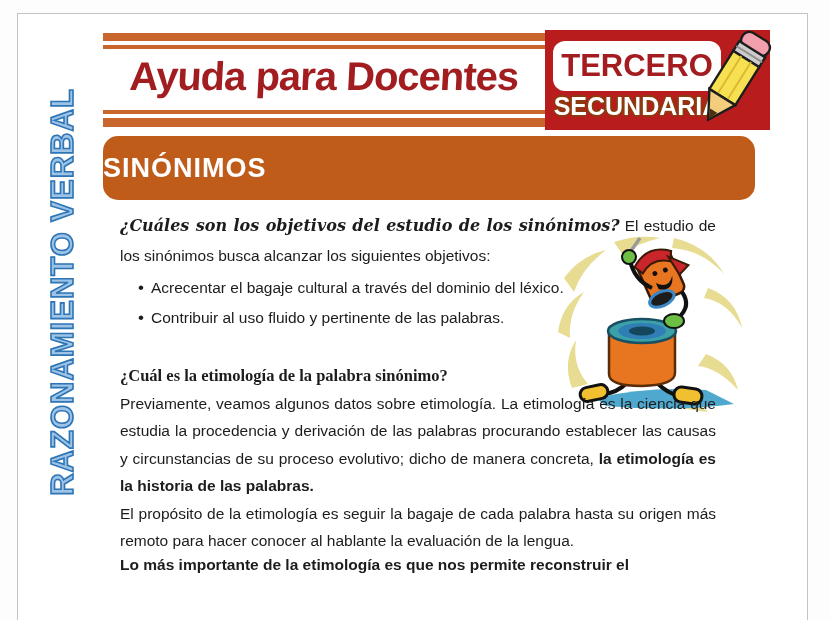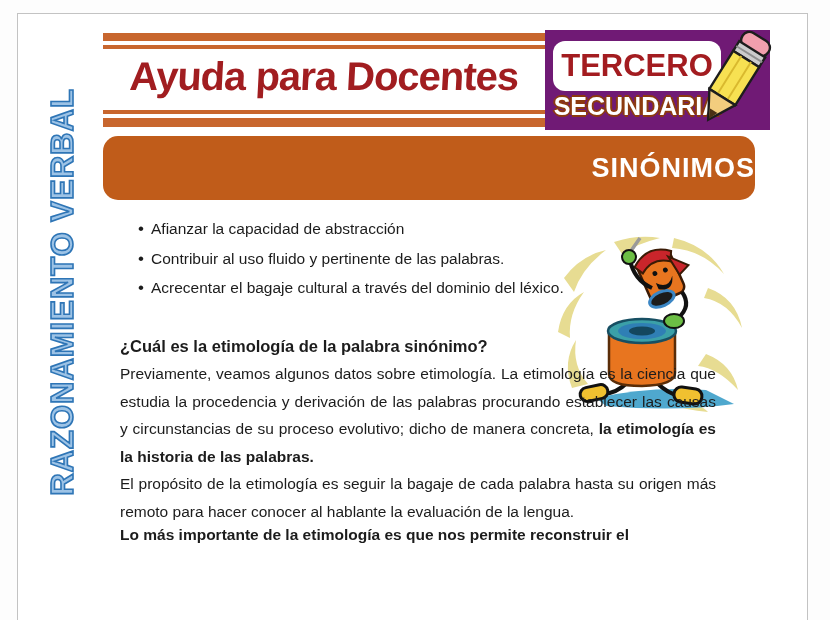--- a/index.html
+++ b/index.html
@@ -21,46 +21,46 @@
   .banner { position:absolute; left:103px; top:30px; width:667px; height:100px; background:#ffffff; }
   .brand-area { position:absolute; left:0; top:0; width:442px; height:100px; background:#ffffff; }
   .stripe { position:absolute; left:0; right:0; background:#c8662e; }
   .stripe.t1 { top:3px;  height:8px; }
   .stripe.t2 { top:15px; height:4px; }
   .stripe.b1 { top:80px; height:4px; }
   .stripe.b2 { top:88px; height:9px; }
   .brand-text { position:absolute; left:0; right:0; top:24px; text-align:center;
                 font-size:40px; font-weight:bold; letter-spacing:-1px; color:#a11d20;
                 transform:skewX(-3deg); }
-  .grade-area { position:absolute; left:442px; right:0; top:0; bottom:0; background:#701a75; }
+  .grade-area { position:absolute; left:442px; right:0; top:0; bottom:0; background:#b91c1c; }
   .grade-box { position:absolute; left:8px; top:11px; width:168px; height:50px; background:#ffffff;
                border-radius:12px; display:flex; align-items:center; justify-content:center;
                font-size:31px; font-weight:bold; color:#a31c20; letter-spacing:0px; }
   .level-text { position:absolute; left:8px; top:62px; width:168px; text-align:center;
                 font-size:25px; font-weight:bold; color:#ffffff;
                 text-shadow:-2px 0 #8c3a10, 2px 0 #8c3a10, 0 -2px #8c3a10, 0 2px #8c3a10; }
   .pencil-svg { position:absolute; right:-6px; top:-3px; width:86px; height:106px; }
 
   
   .title-bar { position:absolute; left:103px; top:136px; width:652px; height:64px;
                background:#c05c1a; border-radius:15px; display:flex; align-items:center;
-               justify-content:flex-end; }
+               justify-content:flex-start; }
   .title-bar span { color:#ffffff; font-size:27px; font-weight:bold; letter-spacing:1px; }
 
   
   .content { position:absolute; left:120px; top:211px; width:596px; color:#1c1c1c;
              font-size:15.5px; }
   .p1 { line-height:29.5px; text-align:justify; }
   .q-serif { font-family:"DejaVu Serif", serif; font-weight:bold; font-style:italic;
              font-size:16px; margin-right:5px; }
   ul.objectives { list-style:none; margin-top:3px; }
   ul.objectives li { position:relative; padding-left:31px; line-height:29.5px; }
   ul.objectives li::before { content:"•"; position:absolute; left:18px; top:0;
                              font-size:17px; }
-  .h2 { margin-top:30px; line-height:27.5px; font-weight:bold; font-size:16.5px; }
+  .h2 { margin-top:30px; line-height:27.5px; font-weight:bold; font-size:16.5px;font-family:Liberation Serif, serif; }
   .p2 { line-height:27.5px; text-align:justify; }
   .p3 { line-height:27.5px; text-align:justify; }
   .cutoff { margin-top:0px; line-height:20px; font-weight:bold; }
 
   
   .clipart { position:absolute; left:556px; top:236px; width:196px; height:178px; }
 </style>
 </head>
 <body>
 
@@ -146,25 +146,25 @@
     <g>
       <path d="M96,52 Q78,44 74,24" stroke="#111" stroke-width="4" fill="none"></path>
       <line x1="70" y1="22" x2="84" y2="2" stroke="#9a9a9a" stroke-width="3.5"></line>
       <circle cx="73" cy="21" r="7" fill="#6cbe45" stroke="#111" stroke-width="2"></circle>
       <path d="M126,56 Q136,70 122,82" stroke="#111" stroke-width="4" fill="none"></path>
       <ellipse cx="118" cy="85" rx="10" ry="7" fill="#6cbe45" stroke="#111" stroke-width="2"></ellipse>
     </g>
   </svg>
 
   <div class="content">
+    <p class="p1"><span class="q-serif">¿Cuáles son los objetivos del estudio de los sinónimos?</span><span>El estudio de los sinónimos busca alcanzar los siguientes objetivos:</span></p>
 
     <ul class="objectives">
-      <li>Afianzar la capacidad de abstracción</li>
+      <li>Acrecentar el bagaje cultural a través del dominio del léxico.</li>
       <li>Contribuir al uso fluido y pertinente de las palabras.</li>
-      <li>Acrecentar el bagaje cultural a través del dominio del léxico.</li>
     </ul>
 
     <p class="h2">¿Cuál es la etimología de la palabra sinónimo?</p>
 
     <p class="p2"><span>Previamente, veamos algunos datos sobre etimología. La etimología es la ciencia que estudia la procedencia y derivación de las palabras procurando establecer las causas y circunstancias de su proceso evolutivo; dicho de manera concreta, </span><b>la etimología es la historia de las palabras.</b></p>
 
     <p class="p3">El propósito de la etimología es seguir la bagaje de cada palabra hasta su origen más remoto para hacer conocer al hablante la evaluación de la lengua.</p>
 
     <p class="cutoff">Lo más importante de la etimología es que nos permite reconstruir el</p>
   </div>

